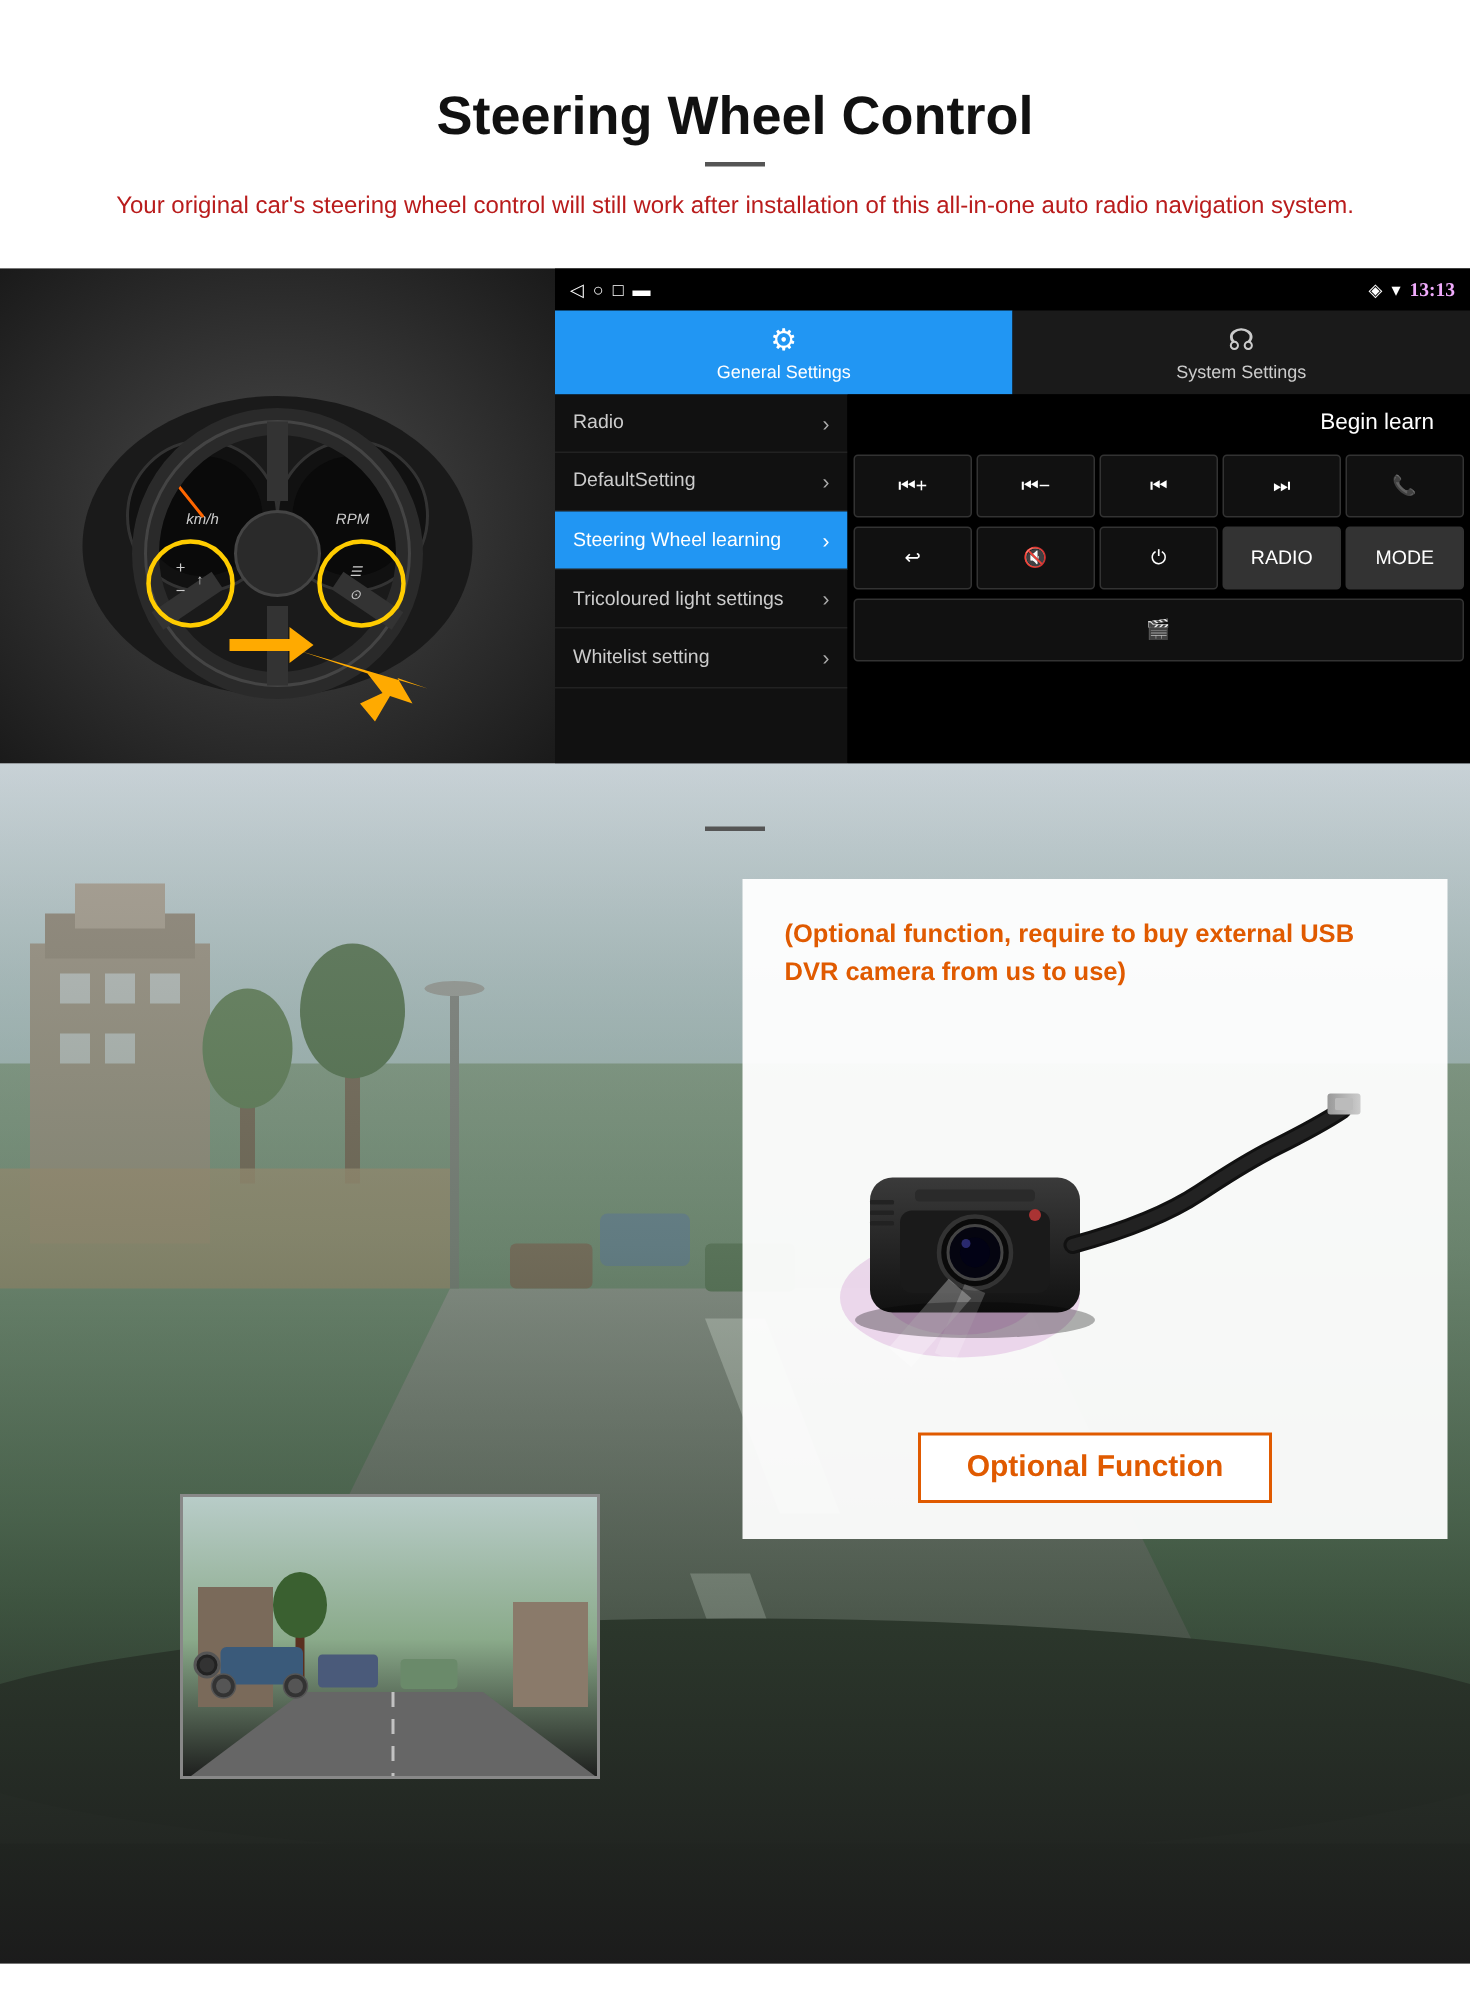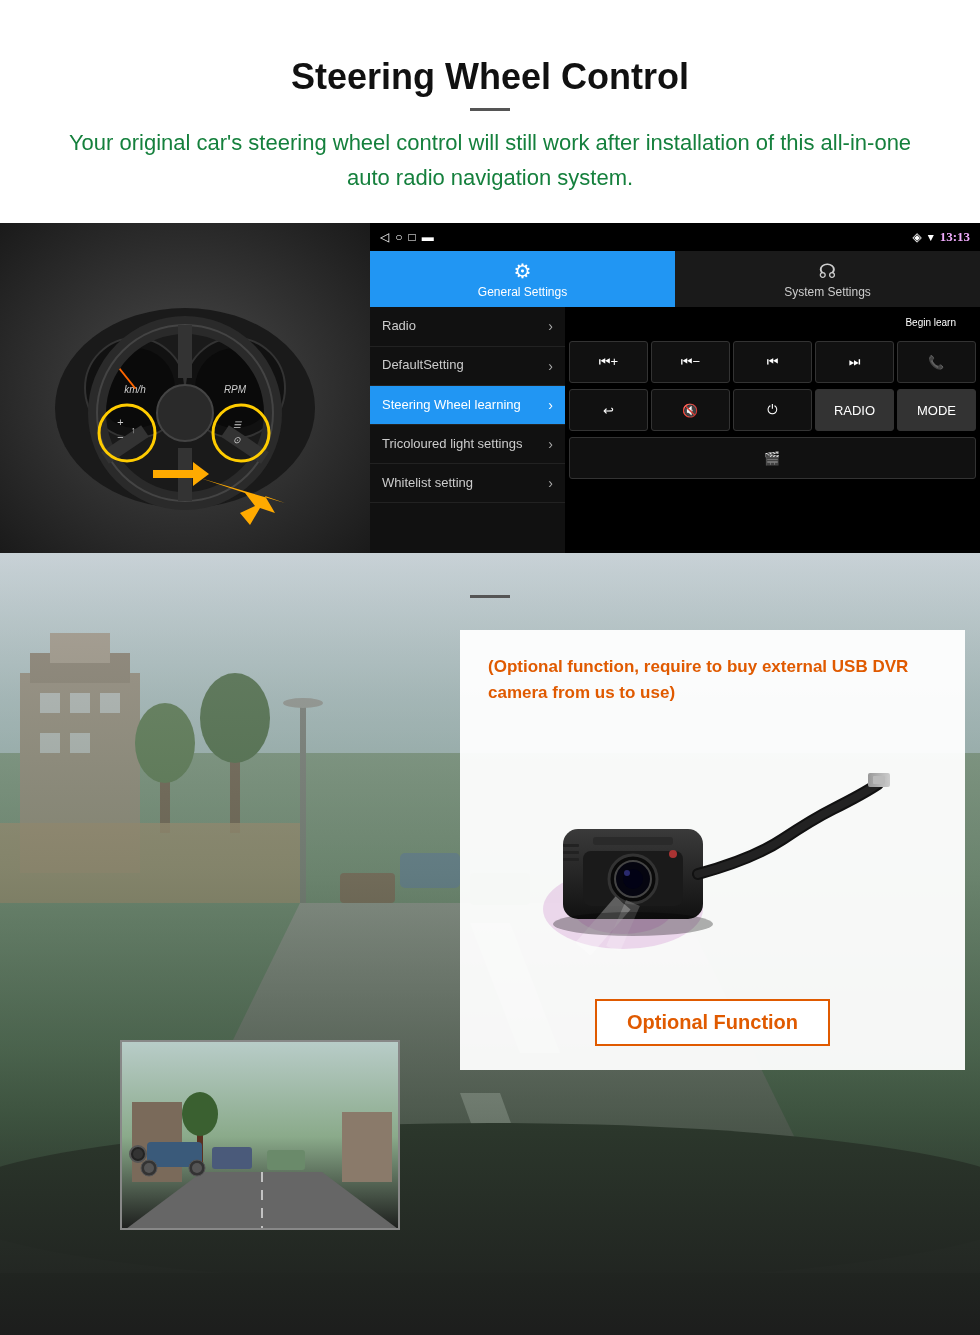--- a/index.html
+++ b/index.html
@@ -22,22 +22,22 @@
       font-weight: 900;
       color: #111;
     }
     .title-divider {
       width: 40px;
       height: 3px;
       background: #555;
       margin: 10px auto 14px;
     }
     .section-subtitle {
-      font-size: 22px;
-      color: #15803d;
+      font-size: 16px;
+      color: #b91c1c;
       line-height: 1.6;
       max-width: 860px;
       margin: 0 auto;
     }
 
     
     .swc-demo {
       display: flex;
       width: 100%;
       height: 330px;
@@ -161,21 +161,21 @@
     }
     .begin-learn-row {
       display: flex;
       align-items: center;
       justify-content: flex-end;
       padding: 6px 8px;
       background: #000;
     }
     .begin-learn-btn {
       color: #fff;
-      font-size: 10px;
+      font-size: 15px;
       padding: 4px 16px;
       background: transparent;
     }
     .btn-row {
       display: flex;
       padding: 3px 4px;
       gap: 3px;
     }
     .ctrl-btn {
       flex: 1;
@@ -285,20 +285,21 @@
     .dvr-right {
       flex: 1;
       padding: 0 0 0 10px;
     }
     .dvr-info-card {
       background: rgba(255,255,255,0.95);
       margin-right: 15px;
       padding: 24px 28px;
       min-height: 420px;
       position: relative;
+      margin-left: 35px;
     }
     .dvr-optional-text {
       color: #e05a00;
       font-size: 17px;
       font-weight: bold;
       line-height: 1.5;
       margin-bottom: 14px;
     }
     .dvr-desc-text {
       color: #333;

